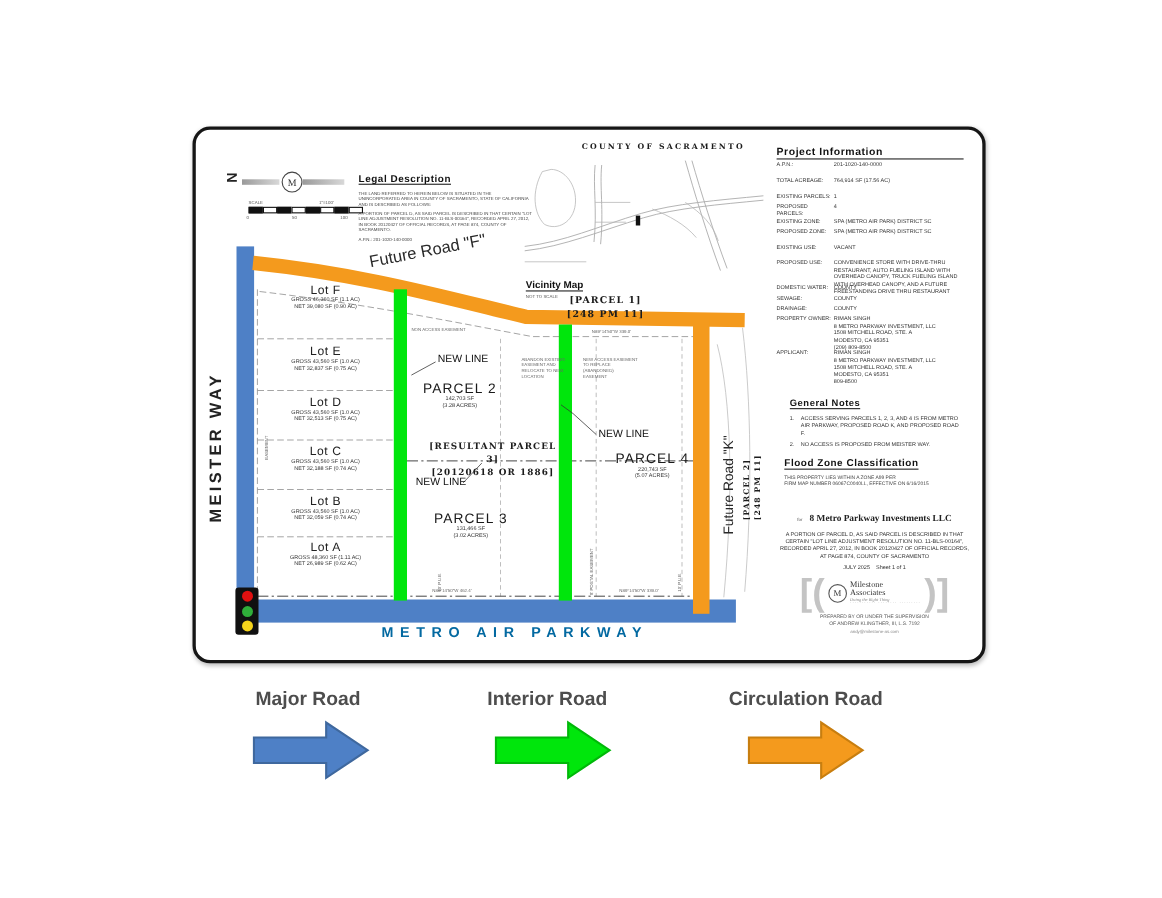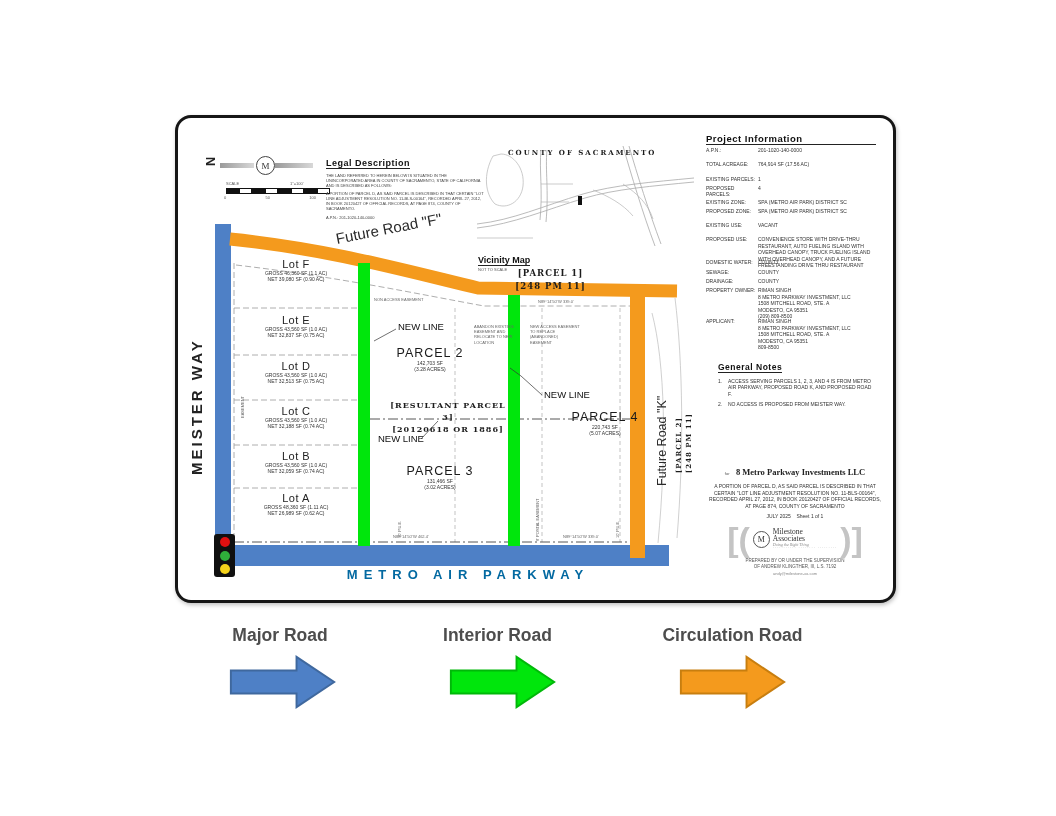--- a/index.html
+++ b/index.html
@@ -30,21 +30,21 @@
   .pi-l{width:52px;font-size:5px;color:#333;flex:none;}
   .pi-v{width:124px;font-size:5px;color:#333;white-space:pre-line;line-height:1.3;}
   
   .note{display:flex;margin-top:4px;width:155px;}
   .note-n{width:10px;font-size:5px;color:#333;flex:none;}
   .note-t{font-size:5px;color:#333;line-height:1.25;}
   
   .lot{width:126px;text-align:center;color:#222;}
   .lot .ln{font-size:11px;letter-spacing:.5px;}
   .lot .ld{font-size:5px;color:#333;line-height:1.2;}
-  .parcel{width:120px;text-align:center;color:#1a1a1a;padding-left:12px;}
+  .parcel{width:120px;text-align:center;color:#1a1a1a;}
   .parcel .pn{font-size:12.5px;letter-spacing:1px;}
   .parcel .pd{font-size:5px;color:#333;line-height:1.25;}
   .newline{font-size:9.5px;color:#111;}
   .ann{font-size:4px;color:#666;line-height:1.3;}
   
   .tl{width:21px;height:43px;background:#101010;border-radius:3px;
       display:flex;flex-direction:column;align-items:center;justify-content:space-evenly;}
   .tl i{width:10px;height:10px;border-radius:50%;display:block;}
   .tl-r{background:#e01010;} .tl-g{background:#2fae3a;} .tl-y{background:#f5d31b;}
   
@@ -116,21 +116,21 @@
       <span>100</span>
     </div>
 
     <div class="abs" style="left:148px;top:34px;width:158px;">
       <span class="h-ud" style="font-size:9px;letter-spacing:.5px;text-align:center;">Legal Description</span>
       <div class="tiny5" style="margin-top:3px;font-size:4px;">THE LAND REFERRED TO HEREIN BELOW IS SITUATED IN THE UNINCORPORATED AREA IN COUNTY OF SACRAMENTO, STATE OF CALIFORNIA AND IS DESCRIBED AS FOLLOWS:</div>
       <div class="tiny5" style="margin-top:3px;font-size:4px;">A PORTION OF PARCEL D, AS SAID PARCEL IS DESCRIBED IN THAT CERTAIN "LOT LINE ADJUSTMENT RESOLUTION NO. 11-BLS-00164", RECORDED APRIL 27, 2012, IN BOOK 20120427 OF OFFICIAL RECORDS, AT PAGE 874, COUNTY OF SACRAMENTO.</div>
       <div class="tiny5" style="margin-top:4px;font-size:4px;">A.P.N.: 201-1020-140-0000</div>
     </div>
 
-    <div class="abs stencil" style="left:330px;top:30px;width:190px;font-size:7px;letter-spacing:2px;">COUNTY OF SACRAMENTO</div>
+    <div class="abs stencil" style="left:330px;top:10px;width:190px;text-align:center;font-size:7px;letter-spacing:2px;">COUNTY OF SACRAMENTO</div>
 
     <svg class="abs" style="left:295px;top:26px;" width="225" height="106" viewBox="0 0 225 106">
       <path d="M4,80 C40,76 70,62 110,50 C140,41 180,38 221,34 M4,84 C40,80 72,66 112,54 C142,45 180,42 221,38" stroke="#aaa" stroke-width="0.8" fill="none"></path>
       <path d="M68,6 C66,26 70,46 67,76 M74,6 C72,26 76,46 73,78" stroke="#aaa" stroke-width="0.8" fill="none"></path>
       <path d="M150,2 C158,30 170,70 182,102 M156,2 C164,30 176,68 188,100" stroke="#aaa" stroke-width="0.8" fill="none"></path>
       <path d="M150,40 C165,50 175,60 180,75 M120,46 C135,52 150,60 160,72 M68,40 H100 M68,58 H96 M4,94 H60" stroke="#b5b5b5" stroke-width="0.7" fill="none"></path>
       <path d="M20,12 C10,30 12,50 22,60 C34,66 48,58 50,42 C52,24 40,10 28,10 Z" stroke="#b5b5b5" stroke-width="0.7" fill="none"></path>
       <rect x="105" y="52" width="4" height="9" fill="#111"></rect>
     </svg>
     <div class="abs" style="left:300px;top:131px;">
@@ -211,20 +211,25 @@
       <div class="note">
           <span class="note-n">1.</span>
           <span class="note-t">ACCESS SERVING PARCELS 1, 2, 3, AND 4 IS FROM METRO AIR PARKWAY, PROPOSED ROAD K, AND PROPOSED ROAD F.</span>
         </div>
       <div class="note">
           <span class="note-n">2.</span>
           <span class="note-t">NO ACCESS IS PROPOSED FROM MEISTER WAY.</span>
         </div>
     </div>
 
+    <div class="abs" style="left:535px;top:293px;width:168px;">
+      <span class="h-ud" style="font-size:9px;letter-spacing:.5px;">Flood Zone Classification</span>
+      <div class="tiny5" style="margin-top:2px;font-size:4.5px;">THIS PROPERTY LIES WITHIN A ZONE A99 PER</div>
+      <div class="tiny5" style="font-size:4.5px;">FIRM MAP NUMBER 06067C0040LL, EFFECTIVE ON 6/16/2015</div>
+    </div>
 
     <div class="abs tb" style="left:528px;top:338px;">
       <div style="margin-top:5px;">
         <span class="tb-for">for</span>
         <span class="tb-client">8 Metro Parkway Investments LLC</span>
       </div>
       <div class="tb-desc">A PORTION OF PARCEL D, AS SAID PARCEL IS DESCRIBED IN THAT CERTAIN "LOT LINE ADJUSTMENT RESOLUTION NO. 11-BLS-00164", RECORDED APRIL 27, 2012, IN BOOK 20120427 OF OFFICIAL RECORDS, AT PAGE 874, COUNTY OF SACRAMENTO</div>
       <div class="tb-date">
         <span>JULY 2025</span>&nbsp;&nbsp;&nbsp;
         <span>Sheet 1 of 1</span>

